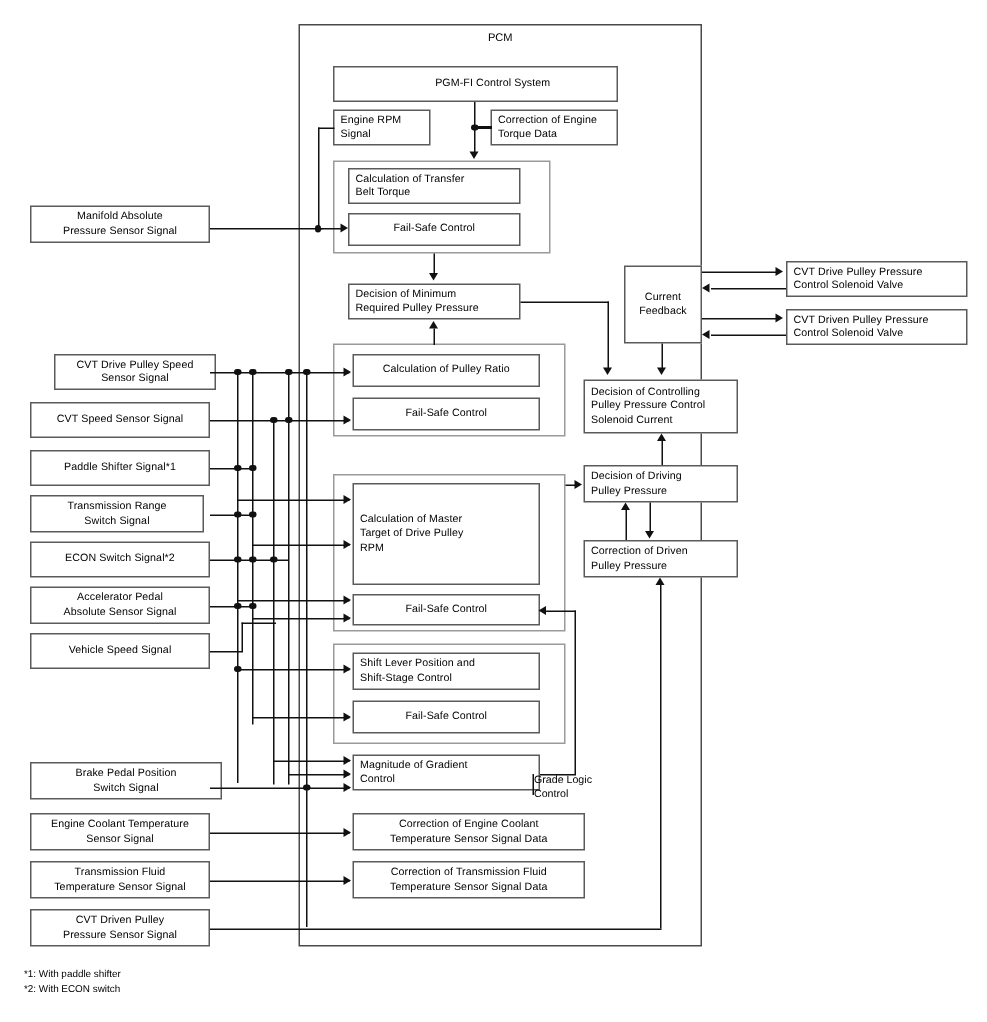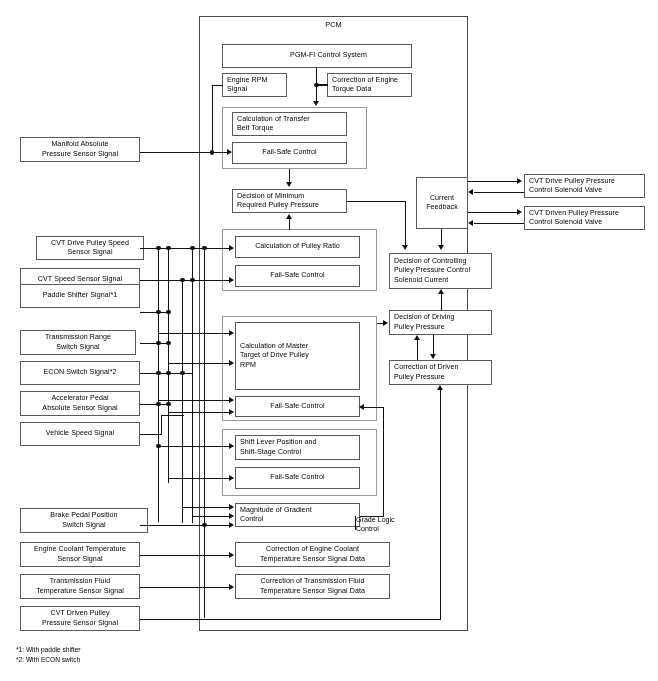--- a/index.html
+++ b/index.html
@@ -87,21 +87,21 @@
 
   <div class="box" style="left:36px;top:236px;width:108px;height:24px;">
     <span style="white-space:pre-line;">CVT Drive Pulley Speed
 Sensor Signal</span>
   </div>
 
   <div class="box" style="left:20px;top:268px;width:120px;height:24px;">
     <span style="white-space:pre-line;">CVT Speed Sensor Signal</span>
   </div>
 
-  <div class="box" style="left:20px;top:284px;width:120px;height:24px;">
+  <div class="box" style="left:20px;top:300px;width:120px;height:24px;">
     <span style="white-space:pre-line;">Paddle Shifter Signal*1</span>
   </div>
 
   <div class="box" style="left:20px;top:330px;width:116px;height:25px;">
     <span style="white-space:pre-line;">Transmission Range
 Switch Signal</span>
   </div>
 
   <div class="box" style="left:20px;top:361px;width:120px;height:24px;">
     <span style="white-space:pre-line;">ECON Switch Signal*2</span>

